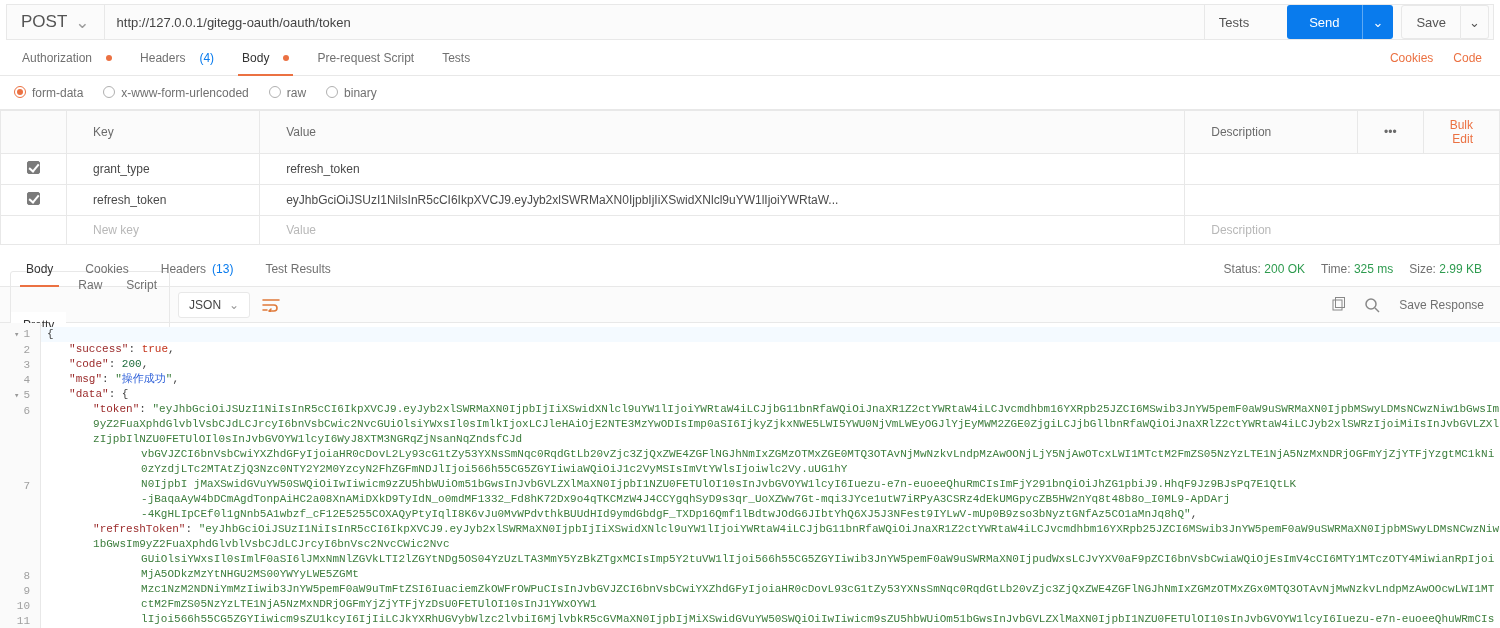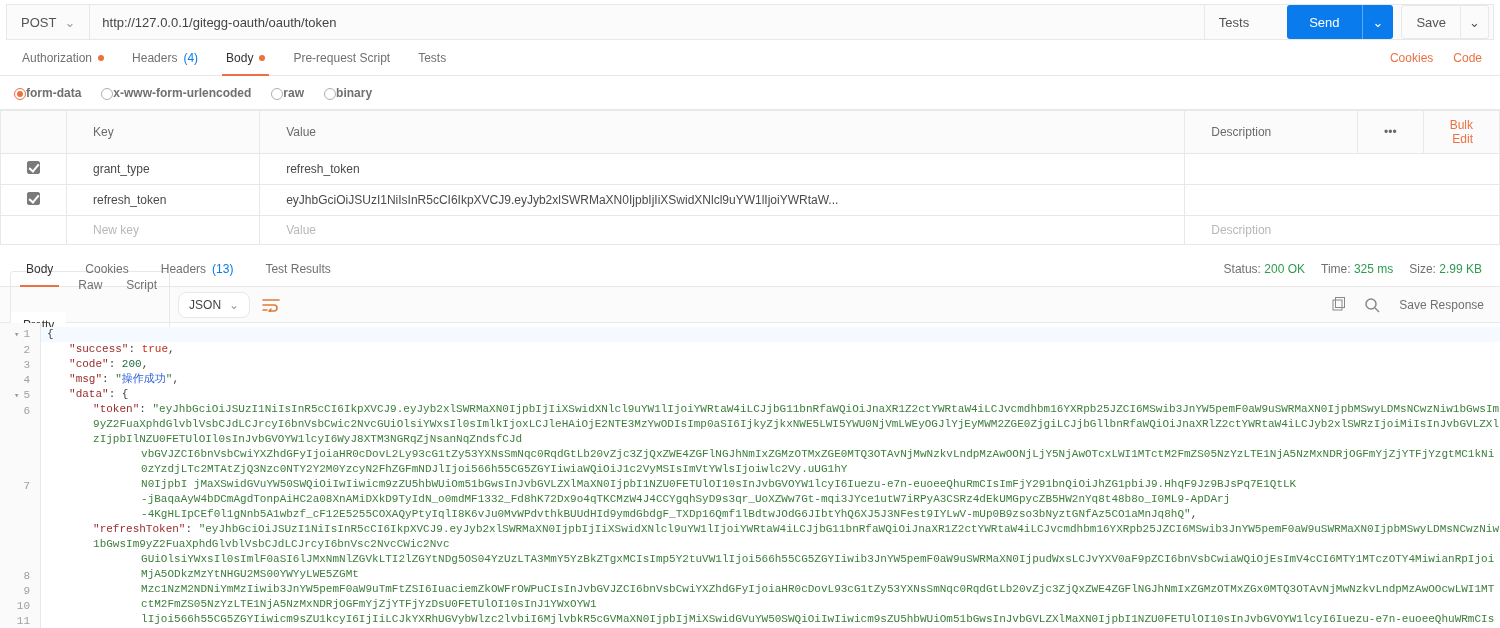--- a/index.html
+++ b/index.html
@@ -22,43 +22,43 @@
     --send-blue: #097bed;
     --body-bg-alt: #f5f5f5;
     --tab-active-bar: #eb7142;
     --highlight-row: #f4faff;
   }
   * { box-sizing: border-box; }
   html, body { margin:0; padding:0; font-family: -apple-system, BlinkMacSystemFont, "Segoe UI", Helvetica, Arial, sans-serif; font-size:12px; color:var(--text); background:var(--bg); }
 
   
   .reqbar { display:flex; align-items:stretch; height:36px; border:1px solid var(--border); margin:4px 6px 0 6px; background:var(--panel); }
-  .method { display:flex; align-items:center; gap:8px; padding:0 14px; border-right:1px solid var(--border); color:#545454; font-size:13px; cursor:pointer; }
+  .method { display:flex; align-items:center; gap:8px; padding:0 14px; border-right:1px solid var(--border); color:#545454; font-size:17px; cursor:pointer; }
   .method .chev { color:#9c9c9c; }
   .url { flex:1; display:flex; align-items:center; padding:0 12px; color:#444; font-size:13px; }
   .btn { display:flex; align-items:center; padding:0 14px; border-left:1px solid var(--border); background:var(--panel); color:#545454; font-size:13px; cursor:pointer; }
   .btn.send { background:var(--send-blue); color:#fff; border-left:none; margin-left:24px; padding:0 22px; border-radius:3px 0 0 3px;align-items:center; }
   .btn.send-drop { background:var(--send-blue); color:#fff; padding:0 10px; border-left:1px solid rgba(255,255,255,0.35); border-radius:0 3px 3px 0; }
   .btn.save { margin-left:8px; border:1px solid var(--border); border-radius:3px 0 0 3px; }
   .btn.save-drop { border:1px solid var(--border); border-left:none; padding:0 8px; border-radius:0 3px 3px 0; }
   .rightgroup { display:flex; align-items:stretch; padding-right:4px; }
 
   
   .reqtabs { display:flex; align-items:center; height:36px; border-bottom:1px solid var(--border); padding:0 8px; }
-  .reqtabs .tab { position:relative; padding:0 14px; height:100%; display:flex; align-items:center; gap:6px; color:var(--muted); font-size:12px; cursor:pointer; }
+  .reqtabs .tab { position:relative; padding:0 14px; height:100%; display:flex; align-items:center; gap:14px; color:var(--muted); font-size:12px; cursor:pointer; }
   .reqtabs .tab.active { color:#333; }
   .reqtabs .tab.active::after { content:""; position:absolute; left:10px; right:10px; bottom:-1px; height:2px; background:var(--tab-active-bar); }
   .dot { width:6px; height:6px; border-radius:50%; background:var(--tab-active-bar); display:inline-block; }
   .count { color:var(--link); }
   .spacer { flex:1; }
   .linklike { color:var(--orange); font-size:12px; padding:0 10px; cursor:pointer; }
 
   
   .radios { display:flex; align-items:center; height:34px; padding:0 14px; gap:20px; border-bottom:1px solid var(--border); }
-  .radio { display:flex; align-items:flex-end; gap:0; color:var(--muted); cursor:pointer;font-weight:bold; }
+  .radio { display:flex; align-items:flex-start; gap:6px; color:var(--muted); cursor:pointer; }
   .radio span.r { width:12px; height:12px; border:1px solid #b0b0b0; border-radius:50%; display:inline-block; position:relative; }
   .radio.sel span.r { border-color:var(--orange); }
   .radio.sel span.r::after { content:""; position:absolute; inset:2px; border-radius:50%; background:var(--orange); }
 
   
   .fdtable { width:100%; border-collapse:collapse; }
   .fdtable th, .fdtable td { border:1px solid var(--border); padding:7px 26px; text-align:left; font-weight:normal; }
   .fdtable th { background:var(--panel); color:#6b6b6b; font-size:12px; }
   .fdtable td { font-size:12px; color:#4a4a4a; }
   .fdtable td.placeholder { color:#b8b8b8; }
@@ -74,21 +74,21 @@
   .resptabs .tab.active { color:#333; }
   .resptabs .tab.active::after { content:""; position:absolute; left:10px; right:10px; bottom:-1px; height:2px; background:var(--tab-active-bar); }
   .meta { color:var(--muted); font-size:12px; padding:0 8px; }
   .meta b { color:#2e9b4f; font-weight:normal; }
 
   
   .resptool { display:flex; align-items:center; height:36px; padding:0 10px; gap:8px; border-bottom:1px solid var(--border); background:var(--panel); }
   .seg { display:flex; border:1px solid var(--border); border-radius:3px; overflow:hidden; }
   .seg > div { padding:6px 12px; color:var(--muted); cursor:pointer; }
   .seg > div.active { background:#fff; color:#333;margin-top:40px; }
-  .drop { display:flex; align-items:center; gap:8px; border:1px solid var(--border); border-radius:8px; padding:5px 10px; color:#444; cursor:pointer; background:#fff; }
+  .drop { display:flex; align-items:center; gap:8px; border:1px solid var(--border); border-radius:3px; padding:5px 10px; color:#444; cursor:pointer; background:#fff; }
   .iconbtn { width:26px; height:26px; display:flex; align-items:center; justify-content:center; color:#777; cursor:pointer; }
   .save-resp { color:var(--muted); cursor:pointer; padding:0 6px; }
 
   
   .code { display:flex; font-family: Menlo, Consolas, "Courier New", monospace; font-size:11px; line-height:15px; background:#fff; overflow:auto; }
   .gutter { background:var(--gutter-bg); color:var(--line-no); text-align:right; padding:4px 6px 4px 10px; user-select:none; border-right:1px solid var(--border); }
   .gutter div { padding:0 4px; }
   .gutter .fold::before { content:"▾"; color:#9a9a9a; margin-right:4px; font-size:9px; }
   .codebody { padding:4px 0 4px 0; flex:1; min-width:0; }
   .codebody .ln { white-space:pre; padding-left:6px; }

